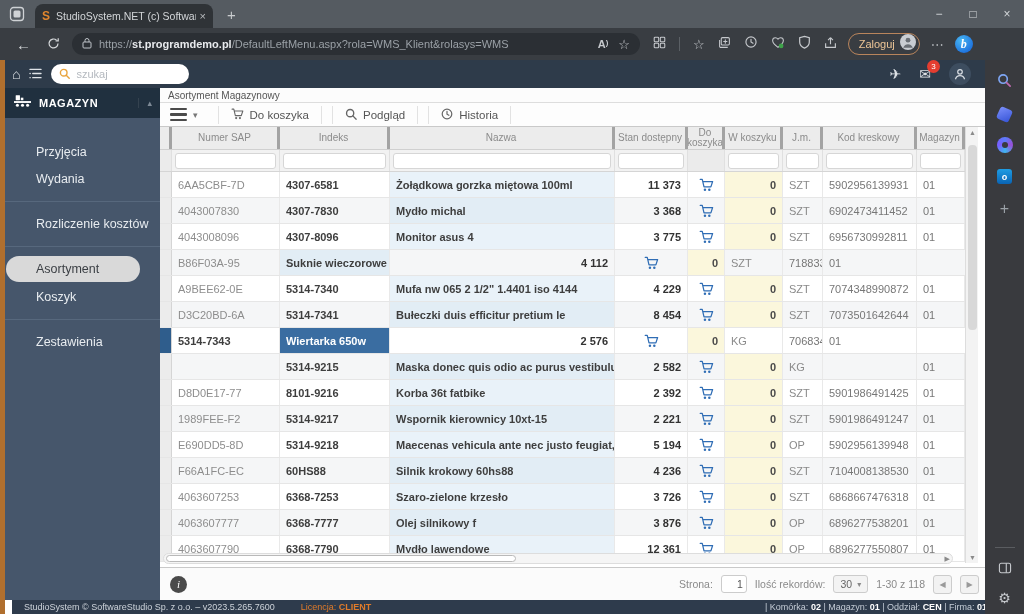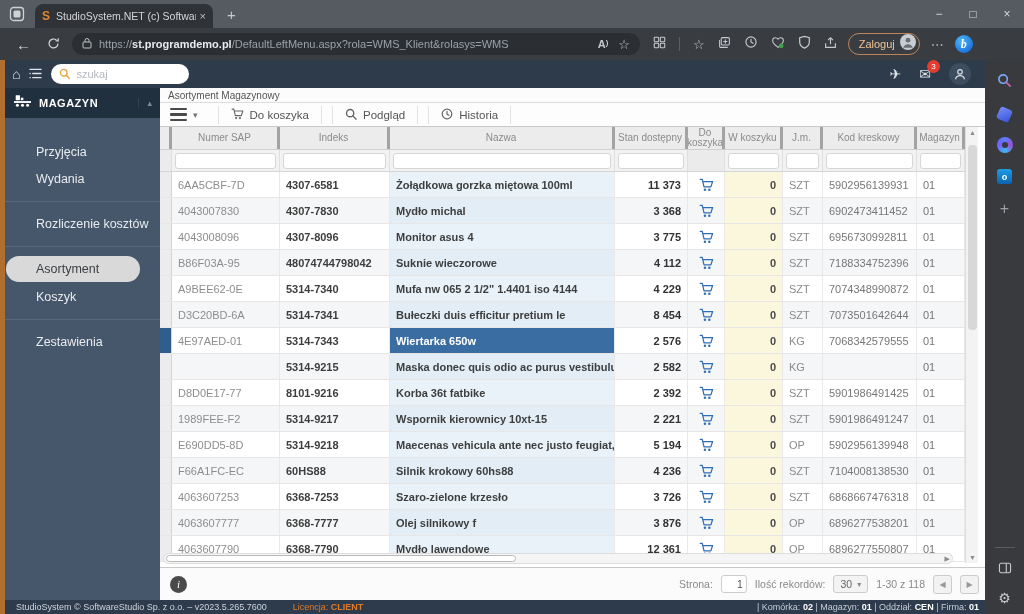--- a/index.html
+++ b/index.html
@@ -107,21 +107,21 @@
   
   .pagination { height:33px; border-top:1px solid #c9c9c9; background:#fbfbfb; display:flex; align-items:center; padding:0 6px; }
   .infoicon { width:17px; height:17px; border-radius:50%; background:#4a4a4a; color:#fff; font-size:11px; font-style:italic; font-family:"Liberation Serif",serif; display:flex; align-items:center; justify-content:center; margin-left:4px; }
   .pagright { margin-left:auto; display:flex; align-items:center; gap:8px; font-size:10.5px; color:#8a8a8a; }
   .pageinput { width:26px; height:18px; border:1px solid #ccc; border-radius:3px; text-align:right; font-size:10.5px; color:#555; padding:0 3px; outline:none; background:#fff; }
   .sizesel { height:18px; border:1px solid #ccc; border-radius:3px; background:#f3f3f3; display:flex; align-items:center; gap:5px; padding:0 6px; color:#666;justify-content:center; }
   .sizesel .caret { font-size:8px; color:#888; }
   .navbtn { width:19px; height:19px; border:1px solid #ccc; border-radius:3px; background:#f2f2f2; color:#999; font-size:8px; display:flex; align-items:center; justify-content:center; }
 
   
-  .statusbar { position:absolute; bottom:0; left:4px; width:985px; height:14px; background:#2e3b4c; display:flex; align-items:center; font-size:9px; color:#cdd3da; padding:0 10px 0 12px; z-index:5; }
+  .statusbar { position:absolute; bottom:0; left:12px; width:985px; height:14px; background:#2e3b4c; display:flex; align-items:center; font-size:9px; color:#cdd3da; padding:0 10px 0 12px; z-index:5; }
   .license { margin-left:26px; color:#e07b2a; }
   .sbright { margin-left:auto; display:flex; gap:0; color:#c4ccd6; white-space:nowrap; }
   .sbright b { color:#fff; font-weight:bold; }
   .sbright b.u { }
 
   
   .edgestrip { position:absolute; top:60px; right:0; width:39px; height:554px; background:#393a3e; display:flex; flex-direction:column; align-items:center; padding:13px 0 8px 0; gap:16px; z-index:7; }
   .gem { width:13px; height:13px; border-radius:3px; background:linear-gradient(135deg,#7b8ffb,#3553d6); transform:rotate(25deg); }
   .swirl { width:16px; height:16px; border-radius:50%; background:conic-gradient(#5b7cfa,#9a4fd8,#3fb6f0,#7a5cff,#5b7cfa); display:flex; align-items:center; justify-content:center; }
   .swirl i { width:6px; height:6px; border-radius:50%; background:#393a3e; }
@@ -404,21 +404,20 @@
               </span>
             </div>
             <div class="cell c-wk">0</div>
             <div class="cell c-jm">SZT</div>
             <div class="cell c-kod">6956730992811</div>
             <div class="cell c-mag">01</div>
           </div>
           <div class="row grid alt">
             <div class="cell c-sel"></div>
             <div class="cell c-sap">B86F03A-95</div>
-            <div class="cell c-indeks">48074744798042</div>
             <div class="cell c-nazwa">Suknie wieczorowe</div>
             <div class="cell c-stan">4 112</div>
             <div class="cell c-cart">
               <span style="display: flex;">
                 <svg width="15" height="14" viewBox="0 0 24 22">
                   <path d="M2 2h3.2l2.8 12h11l2.8-8.5H6" fill="none" stroke="#2f6db5" stroke-width="2" stroke-linecap="round" stroke-linejoin="round"></path>
                   <circle cx="9.5" cy="18.5" r="2" fill="#2f6db5"></circle>
                   <circle cx="16.5" cy="18.5" r="2" fill="#2f6db5"></circle>
                 </svg>
               </span>
@@ -463,21 +462,20 @@
                 </svg>
               </span>
             </div>
             <div class="cell c-wk">0</div>
             <div class="cell c-jm">SZT</div>
             <div class="cell c-kod">7073501642644</div>
             <div class="cell c-mag">01</div>
           </div>
           <div class="row grid">
             <div class="cell c-sel selrow"></div>
-            <div class="cell c-sap">4E97AED-01</div>
             <div class="cell c-indeks">5314-7343</div>
             <div class="cell c-nazwa selected">Wiertarka 650w</div>
             <div class="cell c-stan">2 576</div>
             <div class="cell c-cart">
               <span style="display: flex;">
                 <svg width="15" height="14" viewBox="0 0 24 22">
                   <path d="M2 2h3.2l2.8 12h11l2.8-8.5H6" fill="none" stroke="#2f6db5" stroke-width="2" stroke-linecap="round" stroke-linejoin="round"></path>
                   <circle cx="9.5" cy="18.5" r="2" fill="#2f6db5"></circle>
                   <circle cx="16.5" cy="18.5" r="2" fill="#2f6db5"></circle>
                 </svg>

